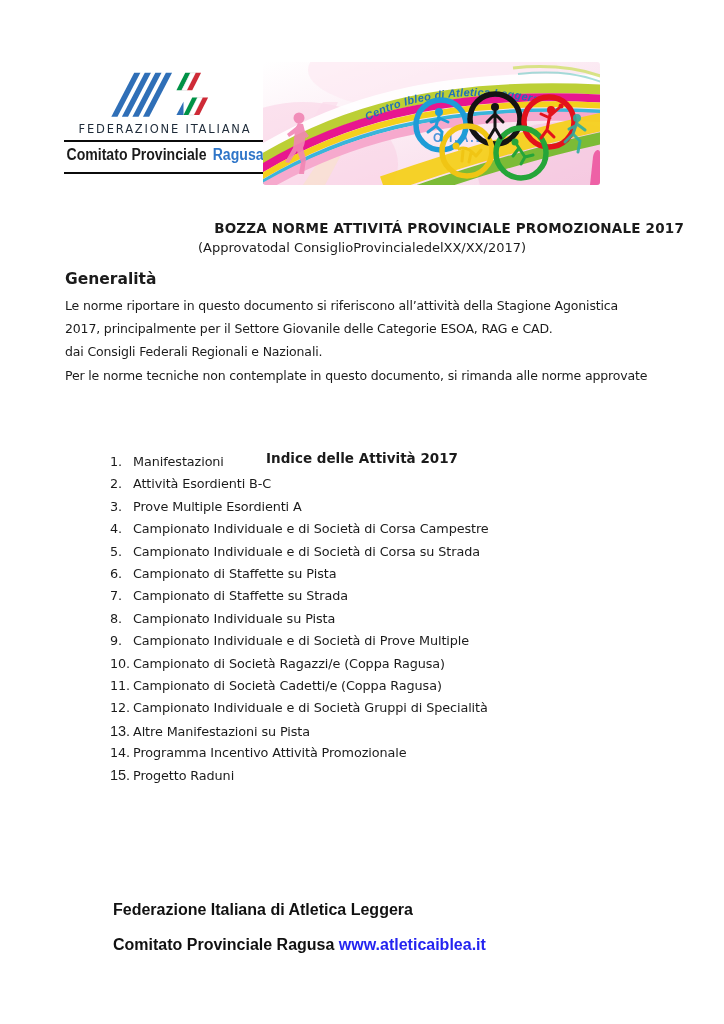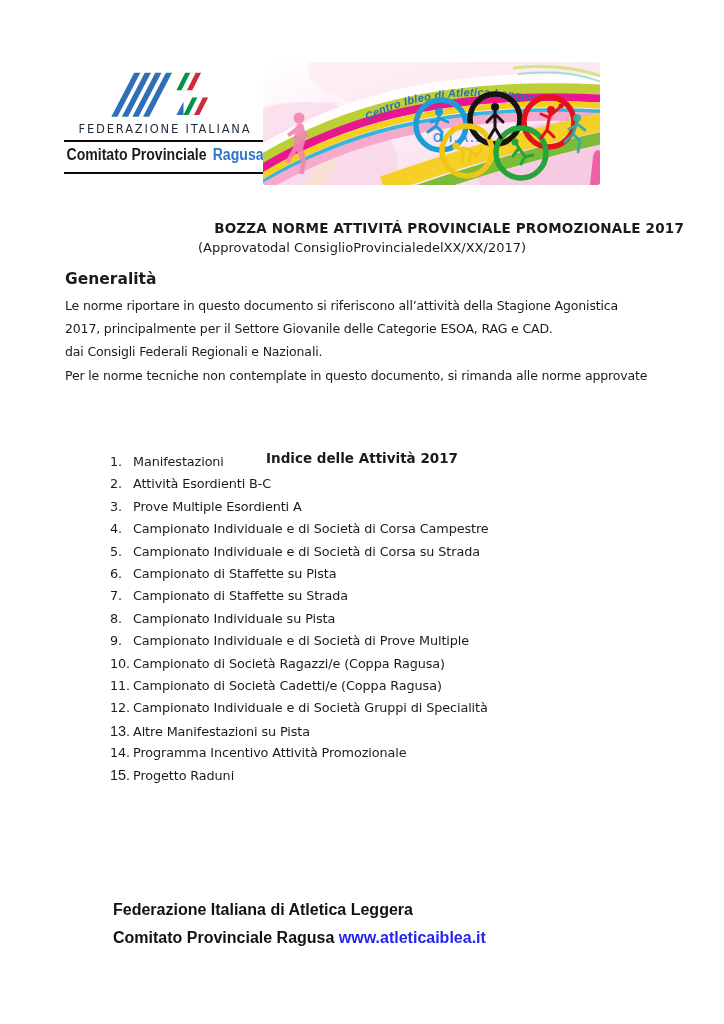--- a/index.html
+++ b/index.html
@@ -30,21 +30,21 @@
   .idx-head{position:absolute;left:40px;right:40px;top:430px;text-align:center;
             font-weight:bold;font-size:13.5px;margin-top:20px;}
   .idx-list{position:absolute;left:90px;top:454px;font-size:12.8px;letter-spacing:-0.1px;margin-left:20px;}
   .idx-list .row{height:22.4px;white-space:nowrap;}
   .idx-list .num{display:inline-block;min-width:23px;}
   .idx-list .row.alt .num{font-family:"Liberation Sans",sans-serif;font-size:14.5px;}
 
   
   .footer{position:absolute;left:113px;top:901px;font-family:"Liberation Sans",sans-serif;
           font-weight:bold;font-size:16px;color:#111;}
-  .footer .l2{margin-top:10px;}
+  .footer .l2{margin-top:17px;}
   .footer .site{cursor:pointer;}
 </style>
 </head>
 <body>
 
 <div class="page">
 
   <div class="logo-block">
     <div class="stripes-wrap">
       <svg width="132" height="54" viewBox="0 0 150 54" aria-hidden="true">

